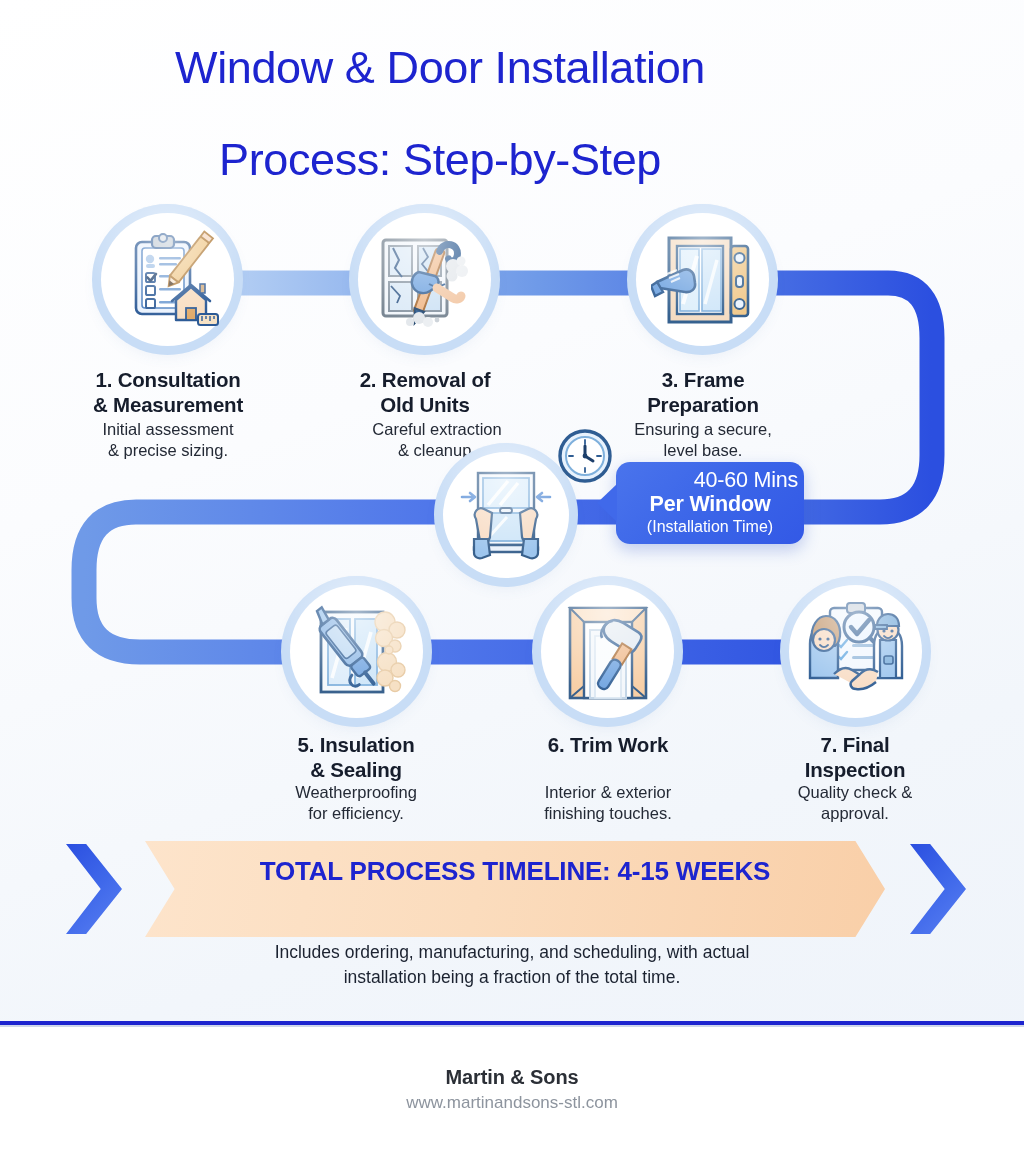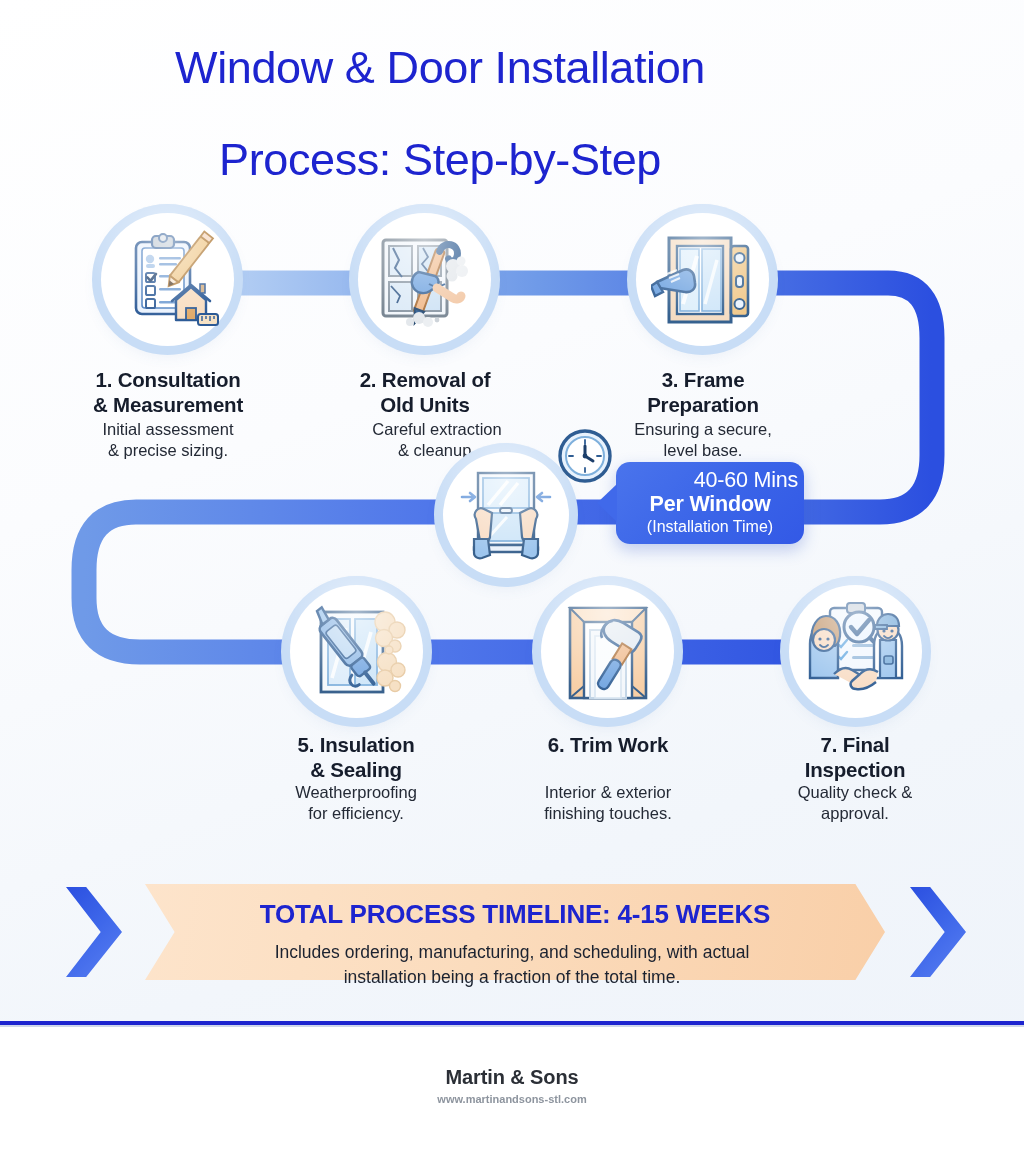--- a/index.html
+++ b/index.html
@@ -64,21 +64,21 @@
   .badge .arrow{
     position:absolute;left:-19px;top:22px;width:0;height:0;
     border-top:19px solid transparent;border-bottom:19px solid transparent;
     border-right:20px solid #4069ea;
   }
   .badge .b1{position:absolute;left:0;top:6px;width:188px;font-size:21.5px;font-weight:normal;line-height:25px;letter-spacing:-0.2px;margin-left:36px;}
   .badge .b2{position:absolute;left:0;top:30px;width:188px;font-size:21.5px;font-weight:bold;line-height:25px;letter-spacing:-0.2px;}
   .badge .b3{position:absolute;left:0;top:55px;width:188px;font-size:16px;font-weight:400;line-height:19px;}
 
   
-  .banner-wrap{position:absolute;left:60px;top:841px;width:910px;height:96px;margin-top:43px;}
+  .banner-wrap{position:absolute;left:60px;top:841px;width:910px;height:96px;}
   .banner-body{
     position:absolute;left:85px;top:0;width:740px;height:96px;
     background:linear-gradient(100deg,#fde4cb 0%,#fbdcbd 45%,#f9cfa8 100%);
     clip-path:polygon(0 0, 96% 0, 100% 50%, 96% 100%, 0 100%, 4% 50%);
     box-shadow:0 4px 10px rgba(140,110,80,.10);
   }
   .banner-chev{position:absolute;top:3px;width:56px;height:90px;}
   .banner-chev.left{left:6px;
     background:linear-gradient(135deg,#2b4fe0 0%,#3f68ea 50%,#5a80f2 100%);
     clip-path:polygon(0 0, 36% 0, 100% 50%, 36% 100%, 0 100%, 62% 50%);
@@ -103,21 +103,21 @@
   
   .footer-rule{position:absolute;left:0;top:1021px;width:1024px;height:4px;background:#1d24cf;}
   .footer-rule2{position:absolute;left:0;top:1025px;width:1024px;height:2px;background:#cfd7ea;}
   .footer-area{position:absolute;left:0;top:1027px;width:1024px;height:127px;background:#ffffff;}
   .footer-name{
     position:absolute;left:0;top:1066px;width:1024px;text-align:center;
     color:#2b2f36;font-size:20px;font-weight:bold;letter-spacing:-0.1px;
   }
   .footer-url{
     position:absolute;left:0;top:1093px;width:1024px;text-align:center;
-    color:#8d949e;font-size:11px;font-weight:700;
+    color:#8d949e;font-size:17px;font-weight:400;
   }
 </style>
 </head>
 <body>
 
 <div id="poster">
 
   <div class="title">
     <span>Window &amp; Door Installation</span>
     <span class="l2">Process: Step-by-Step</span>

